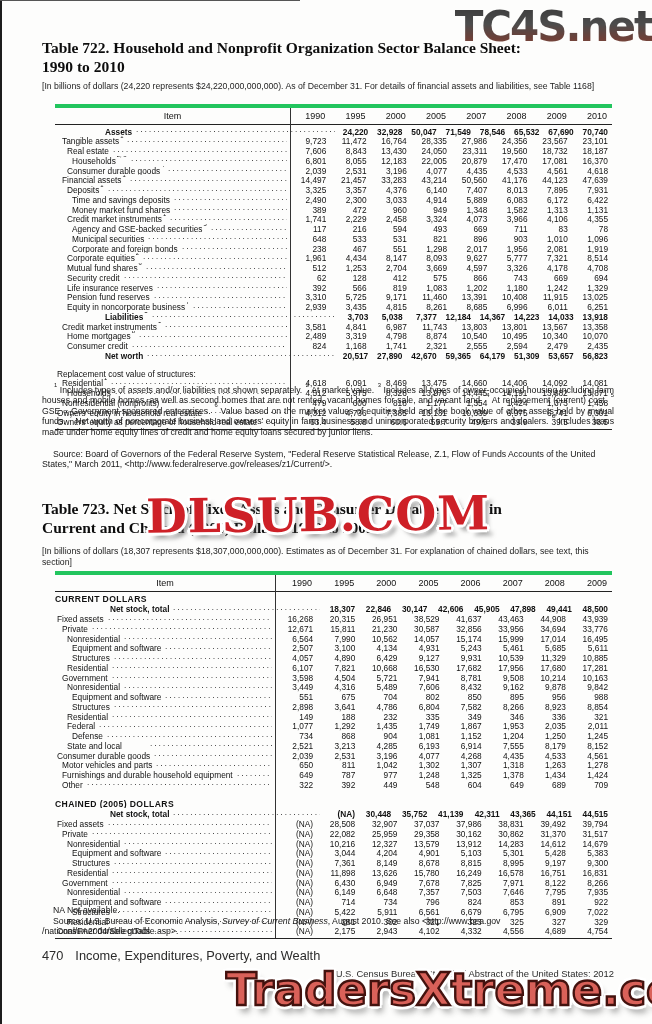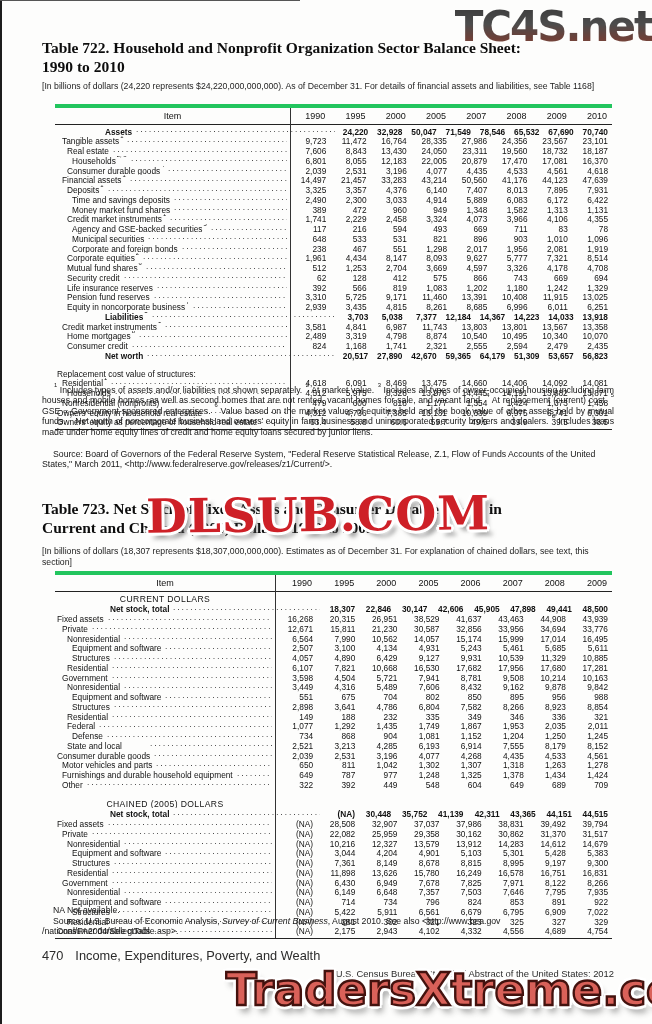--- a/index.html
+++ b/index.html
@@ -34,21 +34,21 @@
   .dtable{position:absolute;left:55px;width:557px;border-top:4px solid #22c55e;
           border-bottom:1.6px solid #222;padding-bottom:2px;}
   .dtable::after{content:"";position:absolute;left:var(--labelw);top:0;bottom:0;width:1px;background:#333;}
   .trow{display:grid;grid-template-columns:var(--labelw) repeat(8,1fr);align-items:end;}
   .trow.gap{margin-top:9px;}
   .trow.bold{font-weight:700;margin-left:48px;}
   .thead{height:16px;align-items:center;border-bottom:1.6px solid #222;margin-bottom:1.5px;}
   .tlabel{font-size:8.3px;line-height:8.75px;display:flex;align-items:baseline;
           white-space:nowrap;overflow:hidden;padding-left:2px;}
   .tlabel.head{justify-content:center;font-size:9px;padding-left:0;}
-  .tlabel.sec{justify-content:center;font-size:8.6px;letter-spacing:.4px;padding-left:0;margin:1px 0;}
+  .tlabel.sec{font-size:8.6px;letter-spacing:.4px;padding-left:0;margin:1px 0;font-weight:bold;}
   .tval{font-size:8.3px;line-height:8.75px;text-align:right;padding-right:4px;
         font-variant-numeric:tabular-nums;}
   .tval.head{font-size:9px;padding-right:5px;}
   .lead{flex:1;min-width:5px;height:8px;margin:0 3px 0 3px;
         background-image:radial-gradient(circle,#444 .6px,transparent .8px);
         background-size:4.3px 3px;background-repeat:repeat-x;background-position:left 72%;}
   sup{font-size:5.8px;line-height:0;position:relative;top:-2.5px;margin-left:1px;}
 
   
   .footnotes,.source,.na-note{position:absolute;left:42px;width:572px;font-size:8.7px;

